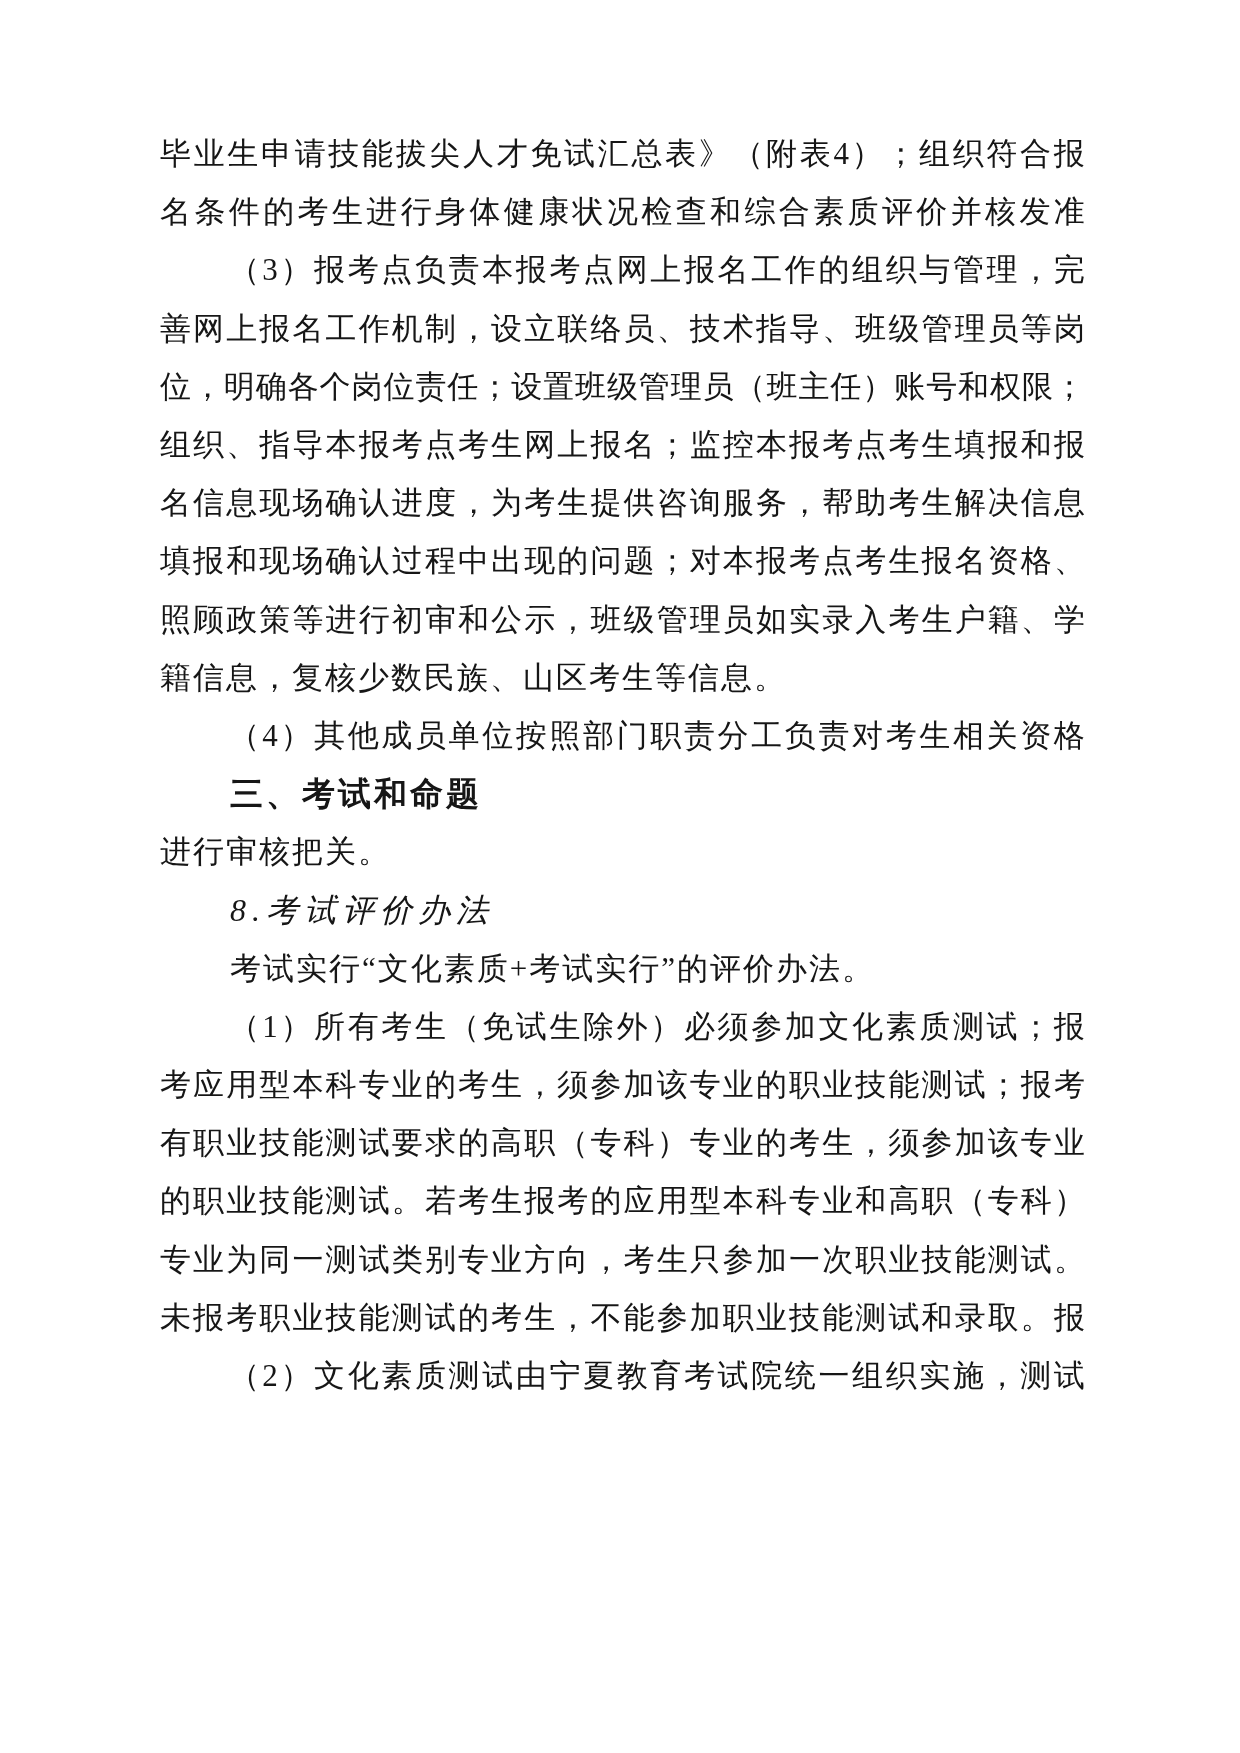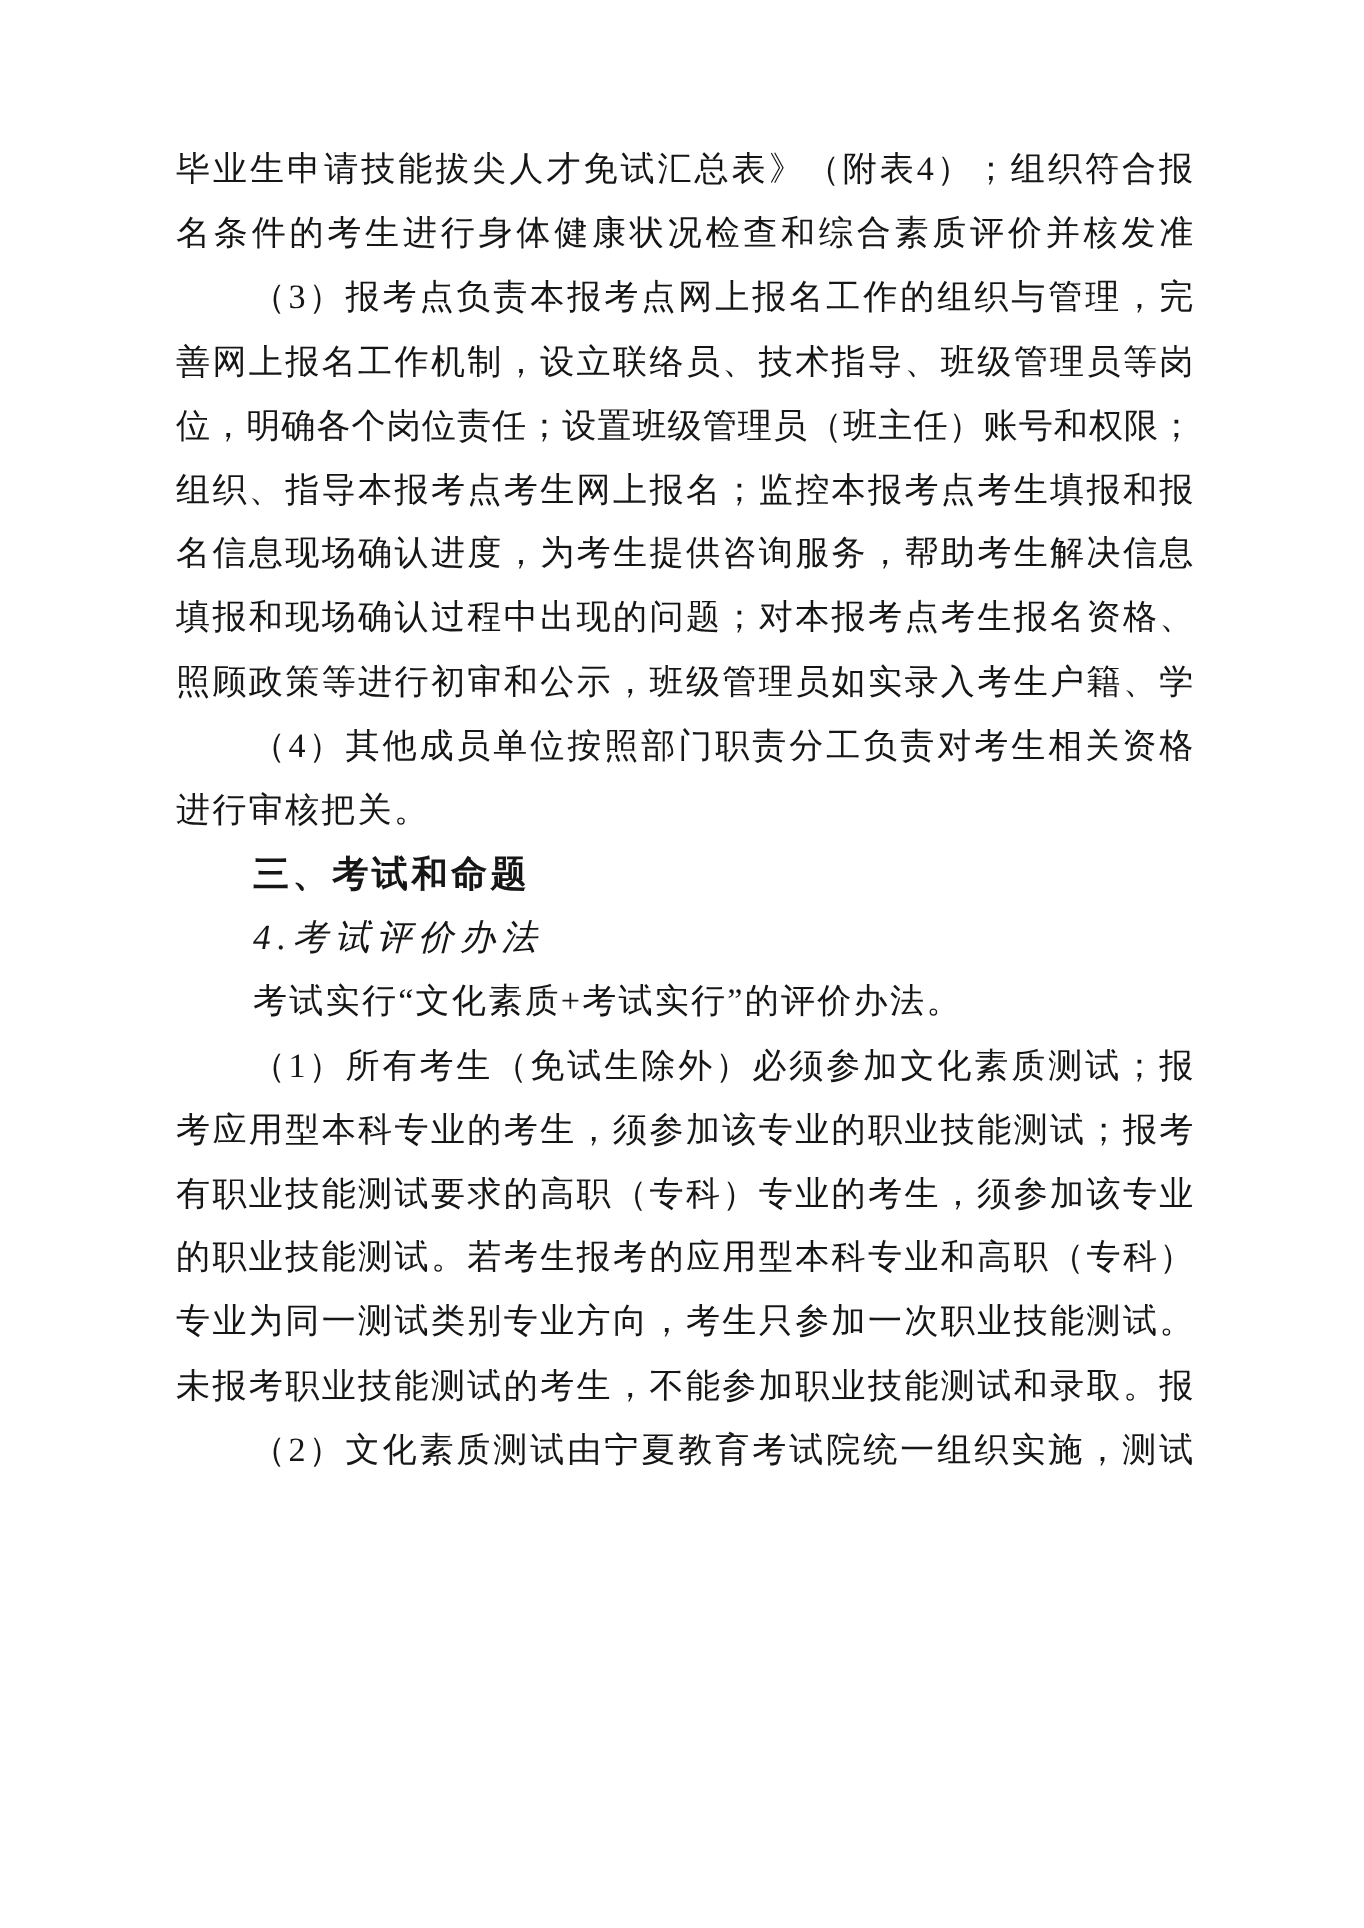--- a/index.html
+++ b/index.html
@@ -333,20 +333,21 @@
         <span class="ch">实</span>
         <span class="ch">录</span>
         <span class="ch">入</span>
         <span class="ch">考</span>
         <span class="ch">生</span>
         <span class="ch">户</span>
         <span class="ch">籍</span>
         <span class="ch">、</span>
         <span class="ch">学</span>
       </div>
+      <div class="line natural">籍信息，复核少数民族、山区考生等信息。</div>
       <div class="line fill">
         <span class="indent-spacer"></span>
         <span class="ch">（</span>
         <span class="ch">4</span>
         <span class="ch">）</span>
         <span class="ch">其</span>
         <span class="ch">他</span>
         <span class="ch">成</span>
         <span class="ch">员</span>
         <span class="ch">单</span>
@@ -362,23 +363,23 @@
         <span class="ch">负</span>
         <span class="ch">责</span>
         <span class="ch">对</span>
         <span class="ch">考</span>
         <span class="ch">生</span>
         <span class="ch">相</span>
         <span class="ch">关</span>
         <span class="ch">资</span>
         <span class="ch">格</span>
       </div>
+      <div class="line natural heading-bold indented">三、考试和命题</div>
       <div class="line natural">进行审核把关。</div>
-      <div class="line natural heading-bold indented">三、考试和命题</div>
-      <div class="line natural heading-kaiti indented">4.考试评价办法</div>
+      <div class="line natural heading-kaiti indented">8.考试评价办法</div>
       <div class="line natural indented">考试实行“文化素质+考试实行”的评价办法。</div>
       <div class="line fill">
         <span class="indent-spacer"></span>
         <span class="ch">（</span>
         <span class="ch">1</span>
         <span class="ch">）</span>
         <span class="ch">所</span>
         <span class="ch">有</span>
         <span class="ch">考</span>
         <span class="ch">生</span>

